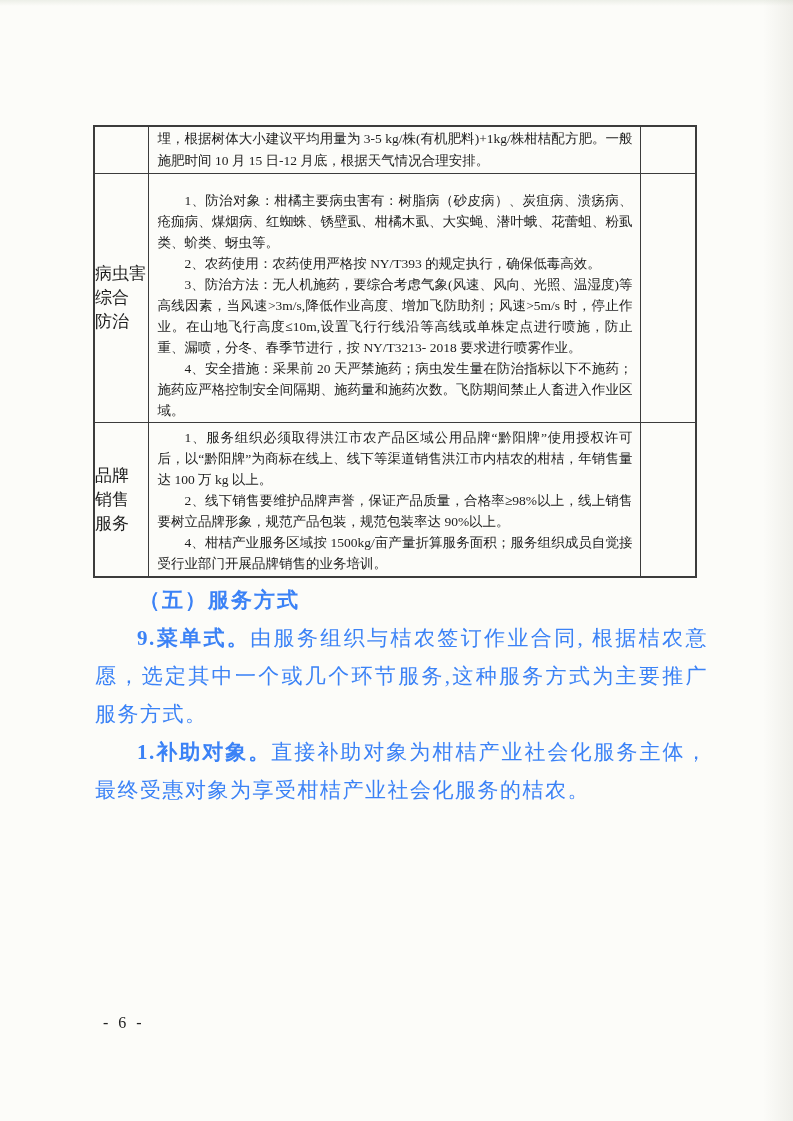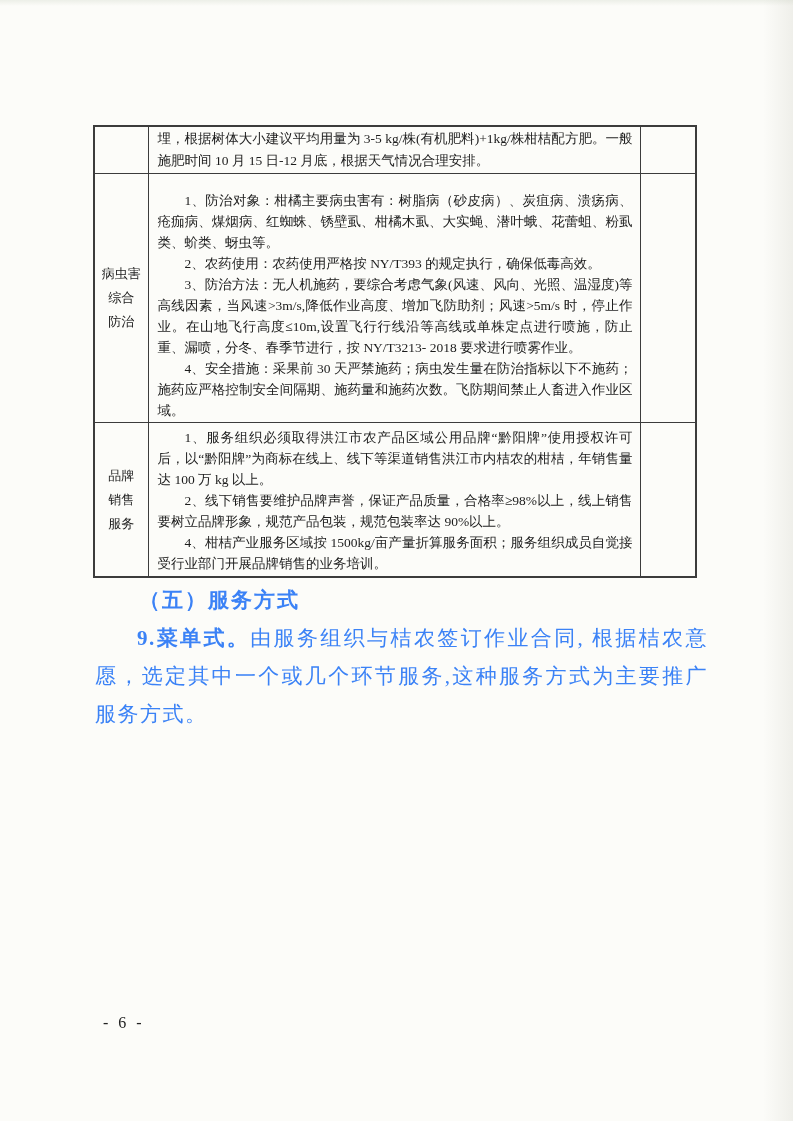--- a/index.html
+++ b/index.html
@@ -39,22 +39,21 @@
     vertical-align:middle;
     overflow:hidden;
   }
   .col-head{width:54px;}
   .col-main{width:492px;}
   .col-right{width:56px;}
   .row-1 td{height:45px;}
   .row-2 td{height:230px;}
   .row-3 td{height:153px;margin-left:38px;}
   .th-cell{
-    text-align:center;
-    font-size:13px;
+    font-size:17px;
     line-height:24px;
     color:#1c1c1c;
   }
   .th-cell span{display:block;}
   .td-main{vertical-align:top;}
   .td-main .cellwrap{
     padding:16px 7px 1px 9px;
     font-size:13.5px;
     line-height:21px;
     text-align:justify;
@@ -117,21 +116,21 @@
         <td class="th-cell">
           <span>病虫害</span>
           <span>综合</span>
           <span>防治</span>
         </td>
         <td class="td-main">
           <div class="cellwrap">
             <p class="tp">1、防治对象：柑橘主要病虫害有：树脂病（砂皮病）、炭疽病、溃疡病、疮痂病、煤烟病、红蜘蛛、锈壁虱、柑橘木虱、大实蝇、潜叶蛾、花蕾蛆、粉虱类、蚧类、蚜虫等。</p>
             <p class="tp">2、农药使用：农药使用严格按 NY/T393 的规定执行，确保低毒高效。</p>
             <p class="tp">3、防治方法：无人机施药，要综合考虑气象(风速、风向、光照、温湿度)等高线因素，当风速&gt;3m/s,降低作业高度、增加飞防助剂；风速&gt;5m/s 时，停止作业。在山地飞行高度≤10m,设置飞行行线沿等高线或单株定点进行喷施，防止重、漏喷，分冬、春季节进行，按 NY/T3213- 2018 要求进行喷雾作业。</p>
-            <p class="tp">4、安全措施：采果前 30 天严禁施药；病虫发生量在防治指标以下不施药；施药应严格控制安全间隔期、施药量和施药次数。飞防期间禁止人畜进入作业区域。</p>
+            <p class="tp">4、安全措施：采果前 20 天严禁施药；病虫发生量在防治指标以下不施药；施药应严格控制安全间隔期、施药量和施药次数。飞防期间禁止人畜进入作业区域。</p>
           </div>
         </td>
         <td></td>
       </tr>
       <tr class="row-3">
         <td class="th-cell">
           <span>品牌</span>
           <span>销售</span>
           <span>服务</span>
         </td>
@@ -143,17 +142,18 @@
           </div>
         </td>
         <td></td>
       </tr>
     </tbody>
   </table>
 
   <div class="doc-body">
     <h3 class="sec-heading">（五）服务方式</h3>
     <p class="body-p"><span class="lead">9.菜单式。</span><span>由服务组织与桔农签订作业合同, 根据桔农意愿，选定其中一个或几个环节服务,这种服务方式为主要推广服务方式。</span></p>
+    <p class="body-p"><span class="lead">1.补助对象。</span><span>直接补助对象为柑桔产业社会化服务主体，最终受惠对象为享受柑桔产业社会化服务的桔农。</span></p>
   </div>
 
   <div class="page-number">- 6 -</div>
 
 </div>
 
 </body></html>

